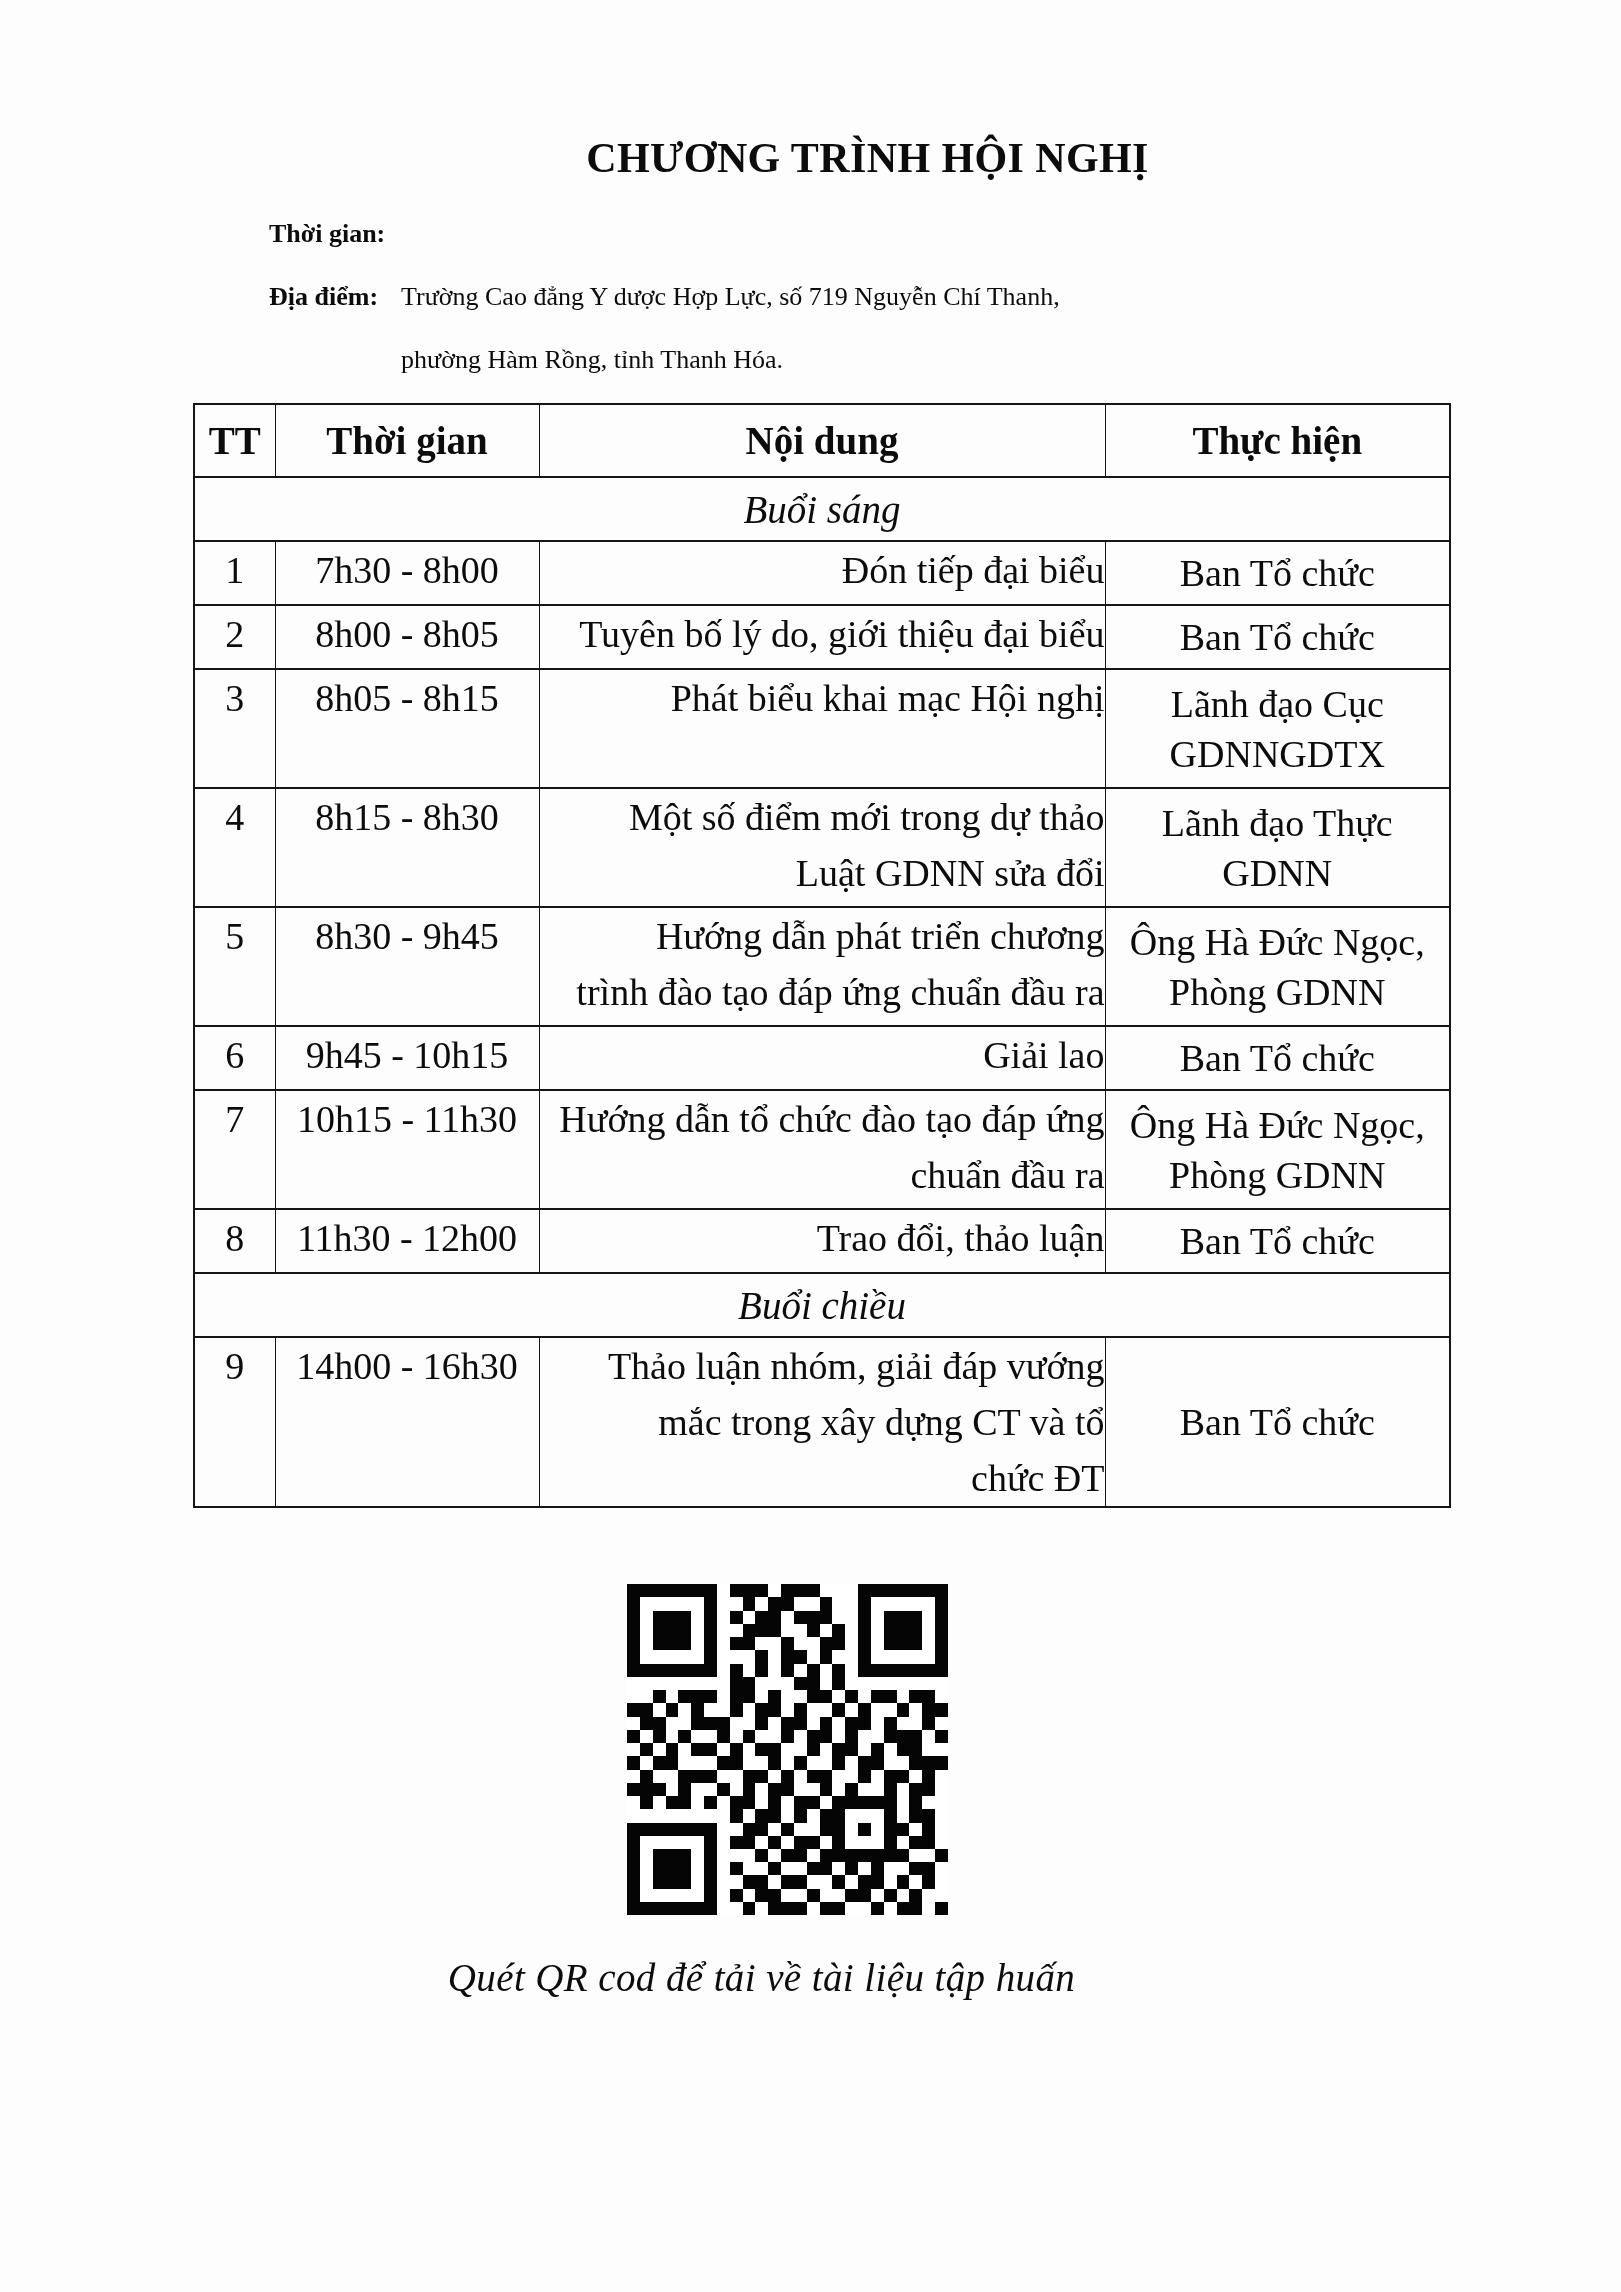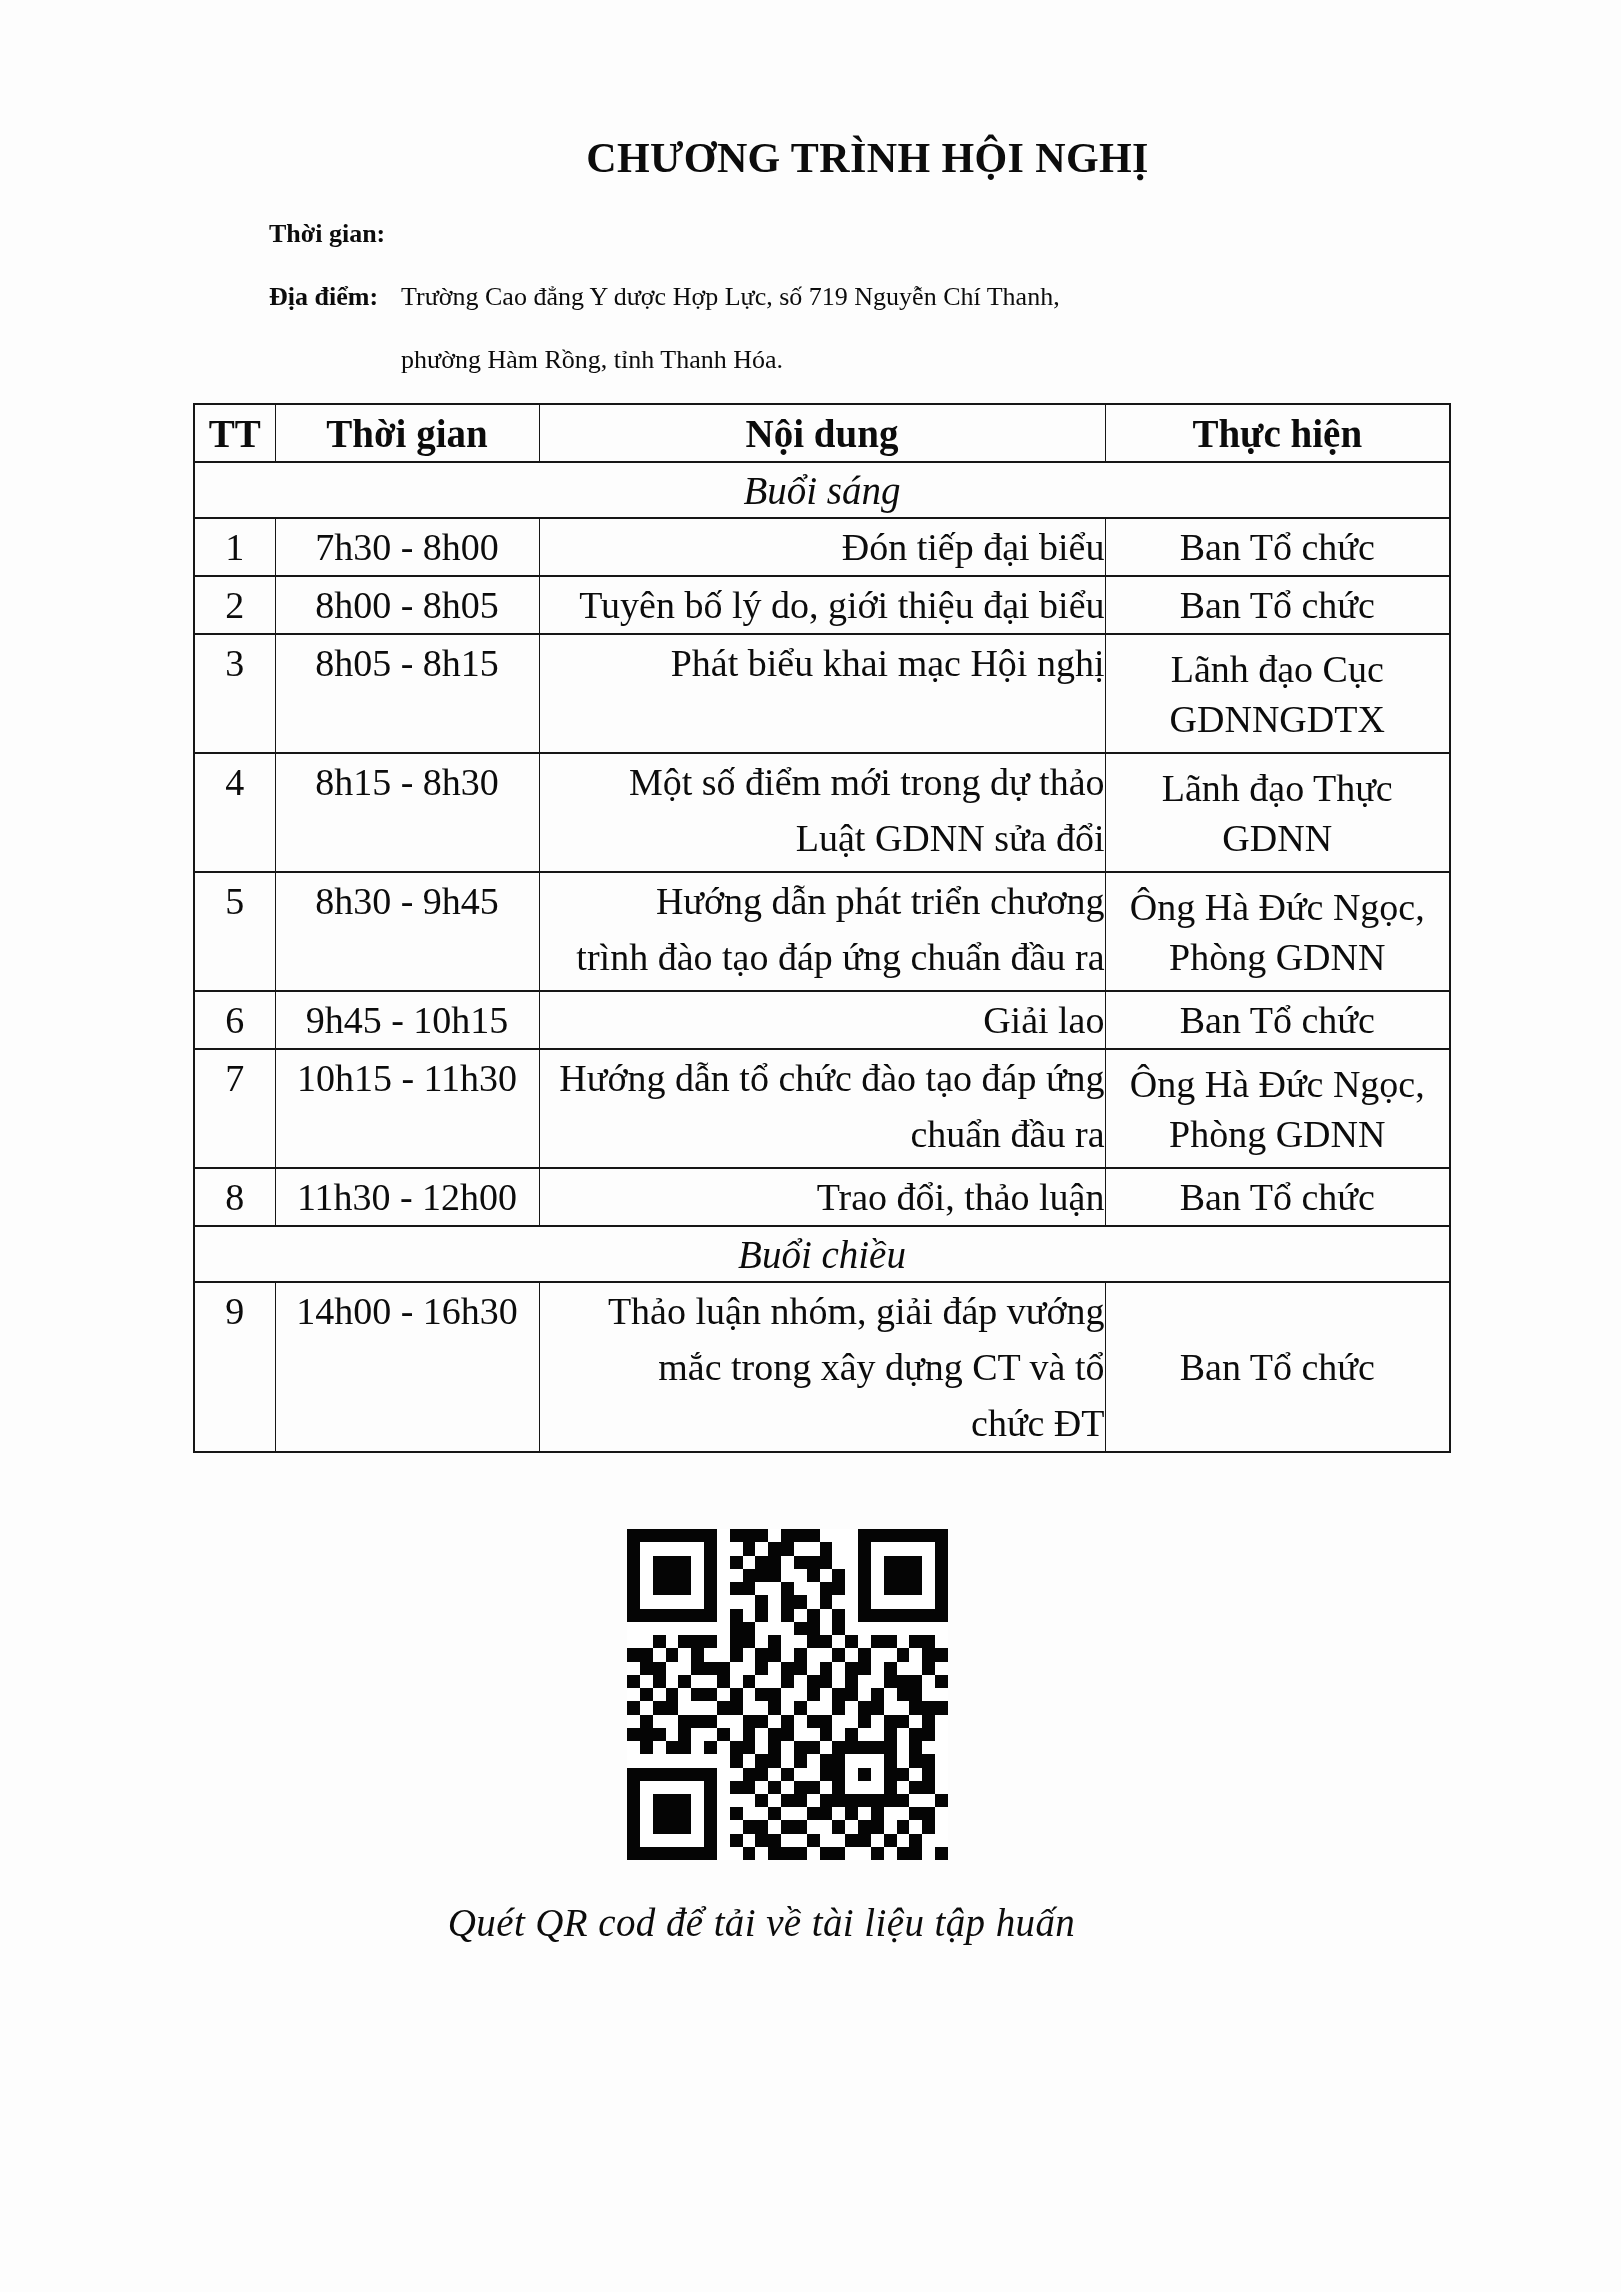--- a/index.html
+++ b/index.html
@@ -55,22 +55,22 @@
   table.schedule td, table.schedule th {
     border: 1.8px solid #161616;
     border-top-width: 2.7px;
     border-bottom-width: 2.7px;
     padding: 0;
     overflow: hidden;
   }
   table.schedule {
     border: 2.7px solid #161616;
   }
-  tr.rh-h  { height: 58px;  }
-  tr.rh-s  { height: 56px;  }
+  tr.rh-h  { height: 73px;  }
+  tr.rh-s  { height: 64px;  }
   tr.rh-t  { height: 119px; }
   tr.rh-9  { height: 165px; }
   th.hdr {
     font-weight: bold;
     text-align: center;
     vertical-align: middle;
     font-size: 39px;
   }
   td.section-cell {
     text-align: center;

